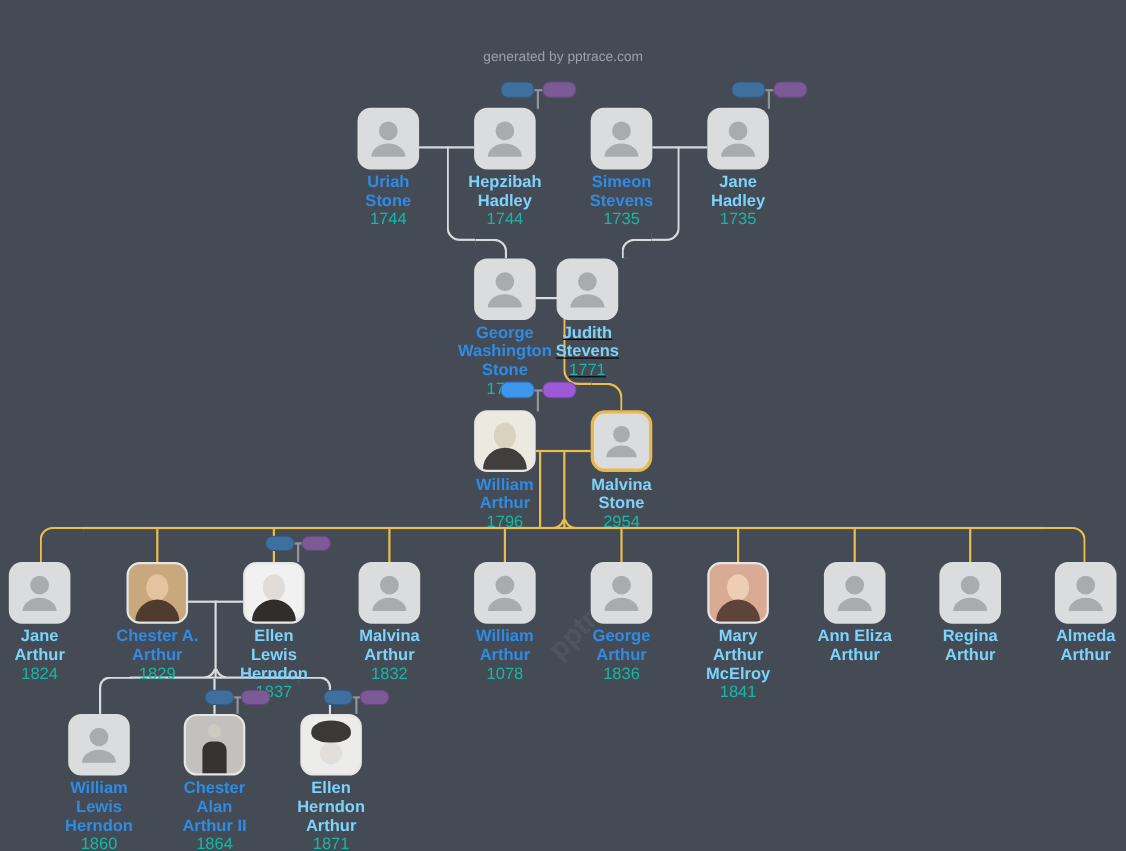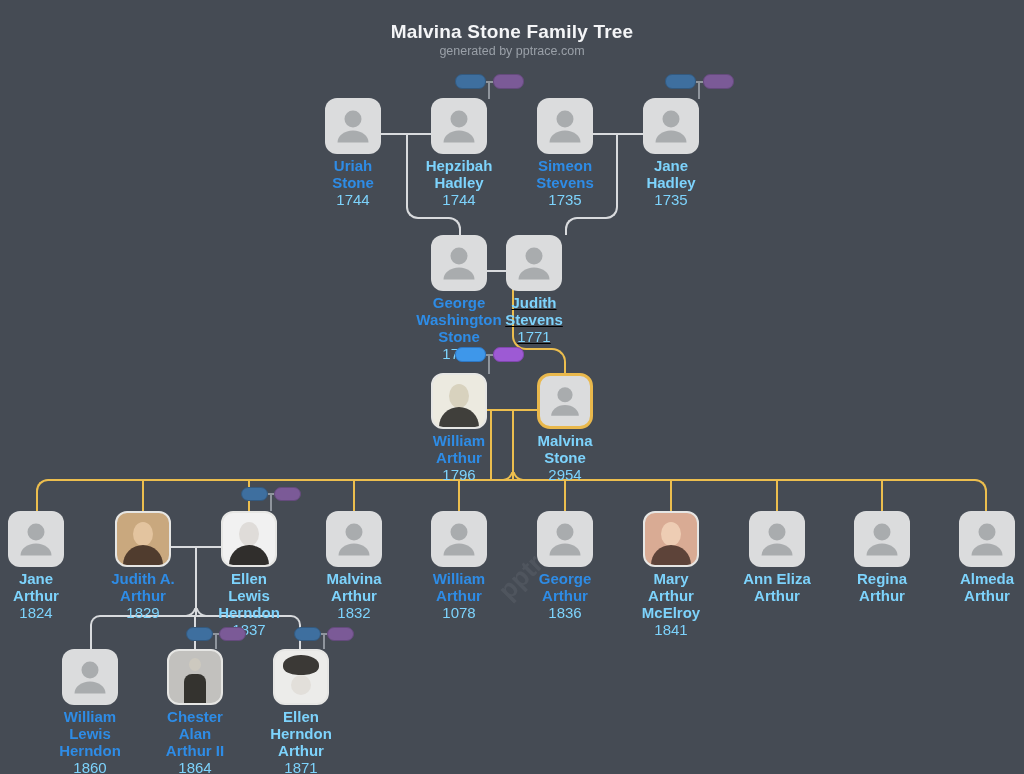--- a/index.html
+++ b/index.html
@@ -38,21 +38,21 @@
   .v-bwfull::after{width:22px;height:31px;margin-left:-11px;border-radius:8px 8px 0 0;}
   .v-bwsketch{--pbg:#ECECEA;--face:#E2DFDA;--pbody:#3B3936;}
   .v-bwsketch::before{top:24px;width:20px;height:20px;}
   .v-bwsketch::after{bottom:auto;top:4px;width:36px;height:20px;margin-left:-18px;
         border-radius:50% 50% 42% 42%;}
   .pname{margin-top:3px;width:140px;margin-left:-42px;text-align:center;
         font-size:15px;font-weight:700;line-height:17px;white-space:pre-line;}
   .male .pname{color:#2E8CE6;}
   .female .pname{color:#7dd3fc;}
   .pyear{width:140px;margin-left:-42px;text-align:center;font-size:15px;
-        line-height:17px;color:#7dd3fc;}
+        line-height:17px;color:#14b8a6;}
   
   .pillpair{position:absolute;display:flex;gap:7px;z-index:6;cursor:pointer;}
   .pillpair .pill{position:relative;z-index:1;width:31px;height:15px;border-radius:7px;}
   .pillpair.small{gap:6px;}
   .pillpair.small .pill{width:27px;height:14px;}
   .pill.blue{background:#3E6F9F;border:1px solid #33597E;box-sizing:border-box;}
   .pill.purple{background:#7B5A97;border:1px solid #644A7C;box-sizing:border-box;}
   .bright .pill.blue{background:#3E97EA;border-color:#2D77C4;}
   .bright .pill.purple{background:#9D5AD4;border-color:#8046AD;}
   .pillpair::before{content:"";position:absolute;left:27px;width:14px;top:7px;height:2px;
@@ -60,21 +60,20 @@
   .pillpair::after{content:"";position:absolute;left:33px;top:8px;width:2px;
         height:var(--drop,16px);background:#8F959D;z-index:0;}
   .pillpair.small::before{left:24px;width:12px;top:6px;}
   .pillpair.small::after{left:29px;top:7px;}
 </style>
 </head>
 <body>
 
 <div id="stage">
 
-  <div class="title">Malvina Stone Family Tree</div>
   <div class="subtitle">generated by pptrace.com</div>
   <div class="watermark">pptrace</div>
 
   <div class="ln h" style="left:381px;top:133px;width:50px;"></div>
   <div class="ln h" style="left:593px;top:133px;width:50px;"></div>
 
   <div class="ln" style="left:406px;top:133px;width:26px;height:86px;border-left:2px solid #D9DBDE;border-bottom:2px solid #D9DBDE;border-bottom-left-radius:12px;"></div>
   <div class="ln" style="left:432px;top:217px;width:29px;height:18px;border-top:2px solid #D9DBDE;border-right:2px solid #D9DBDE;border-top-right-radius:12px;"></div>
   <div class="ln" style="left:592px;top:133px;width:26px;height:86px;border-right:2px solid #D9DBDE;border-bottom:2px solid #D9DBDE;border-bottom-right-radius:12px;"></div>
   <div class="ln" style="left:565px;top:217px;width:27px;height:18px;border-top:2px solid #D9DBDE;border-left:2px solid #D9DBDE;border-top-left-radius:12px;"></div>
@@ -190,21 +189,21 @@
     <div class="card"><svg viewBox="0 0 56 56" width="56" height="56">
           <circle cx="28" cy="21" r="8.5" fill="#A9ACAE"></circle>
           <path d="M12.5,44.5 a15.5,12 0 0 1 31,0 z" fill="#A9ACAE"></path>
         </svg></div>
     <div class="pname">Jane
 Arthur</div>
     <div class="pyear">1824</div>
   </div>
   <div class="person male" style="left:115px;top:511px;">
     <div class="card photo v-sepia"></div>
-    <div class="pname">Judith A.
+    <div class="pname">Chester A.
 Arthur</div>
     <div class="pyear">1829</div>
   </div>
   <div class="person female" style="left:221px;top:511px;">
     <div class="card photo v-bw2"></div>
     <div class="pname">Ellen
 Lewis
 Herndon</div>
     <div class="pyear">1837</div>
   </div>

